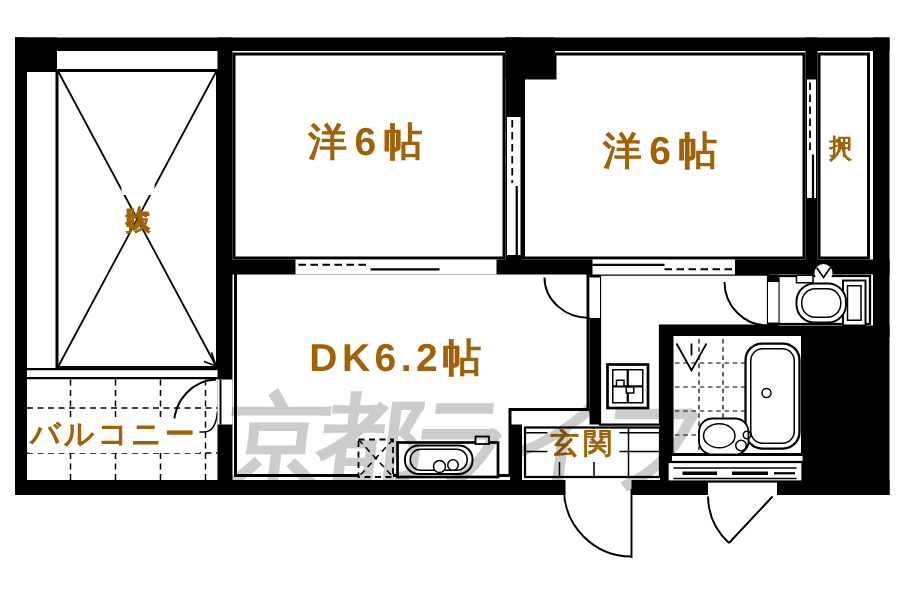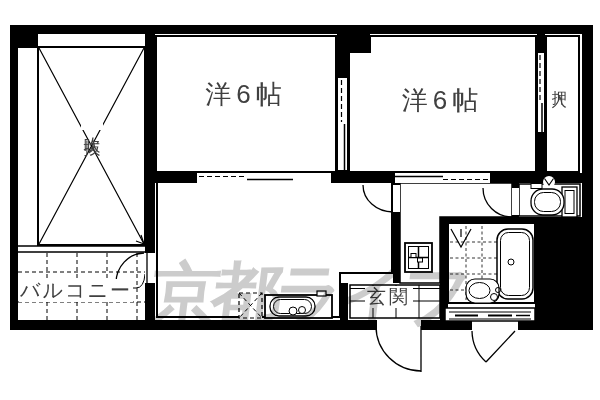--- a/index.html
+++ b/index.html
@@ -1,19 +1,19 @@
 <!DOCTYPE html>
 <html><head>
 <meta charset="utf-8">
 <style>
   html,body{margin:0;padding:0;background:#fff;}
   #canvas{position:relative;width:600px;height:400px;background:#ffffff;overflow:hidden;
           font-family:"Liberation Sans","DejaVu Sans",sans-serif;}
   #plan-svg{position:absolute;left:0;top:0;z-index:1;}
-  .label{position:absolute;z-index:3;color:#404040;line-height:1.15;white-space:nowrap;}
+  .label{position:absolute;z-index:3;color:#a16207;line-height:1.15;white-space:nowrap;font-weight:bold;}
   .center{text-align:center;}
   .bgwhite{background:#fff;}
   .v{writing-mode:vertical-rl;text-orientation:upright;}
   .room-big{font-size:26px;letter-spacing:5px;}
   #dk-label{left:157px;top:224px;width:216px;font-size:26px;letter-spacing:3px;}
   #western1-label{left:156px;top:80px;width:180px;}
   #western2-label{left:349px;top:86px;width:187px;}
   #void-label{left:81px;top:122px;font-size:17px;padding:2px 1px;letter-spacing:2px;}
   #closet-label{left:551px;top:78px;font-size:15px;letter-spacing:2px;}
   #balcony-label{left:19px;top:279px;font-size:20px;letter-spacing:2px;padding:0 1px;}
@@ -152,20 +152,21 @@
     </g>
     <g stroke-dasharray="4 3">
       <rect x="239" y="293" width="23" height="25" stroke-width="1.2"></rect>
       <path d="M239,293 L262,318 M262,293 L239,318" stroke-width="1" fill="none"></path>
     </g>
   </g>
 </svg>
 
 <div class="label room-big center" id="western1-label">洋6帖</div>
 <div class="label room-big center" id="western2-label">洋6帖</div>
+<div class="label center" id="dk-label">DK6.2帖</div>
 <div class="label v bgwhite" id="void-label">吹抜</div>
 <div class="label v" id="closet-label">押入</div>
 <div class="label bgwhite" id="balcony-label">バルコニー</div>
 <div class="label bgwhite" id="genkan-label">玄関</div>
 
 <div id="watermark">京都ライフ</div>
 
 </div>
 
 </body></html>

